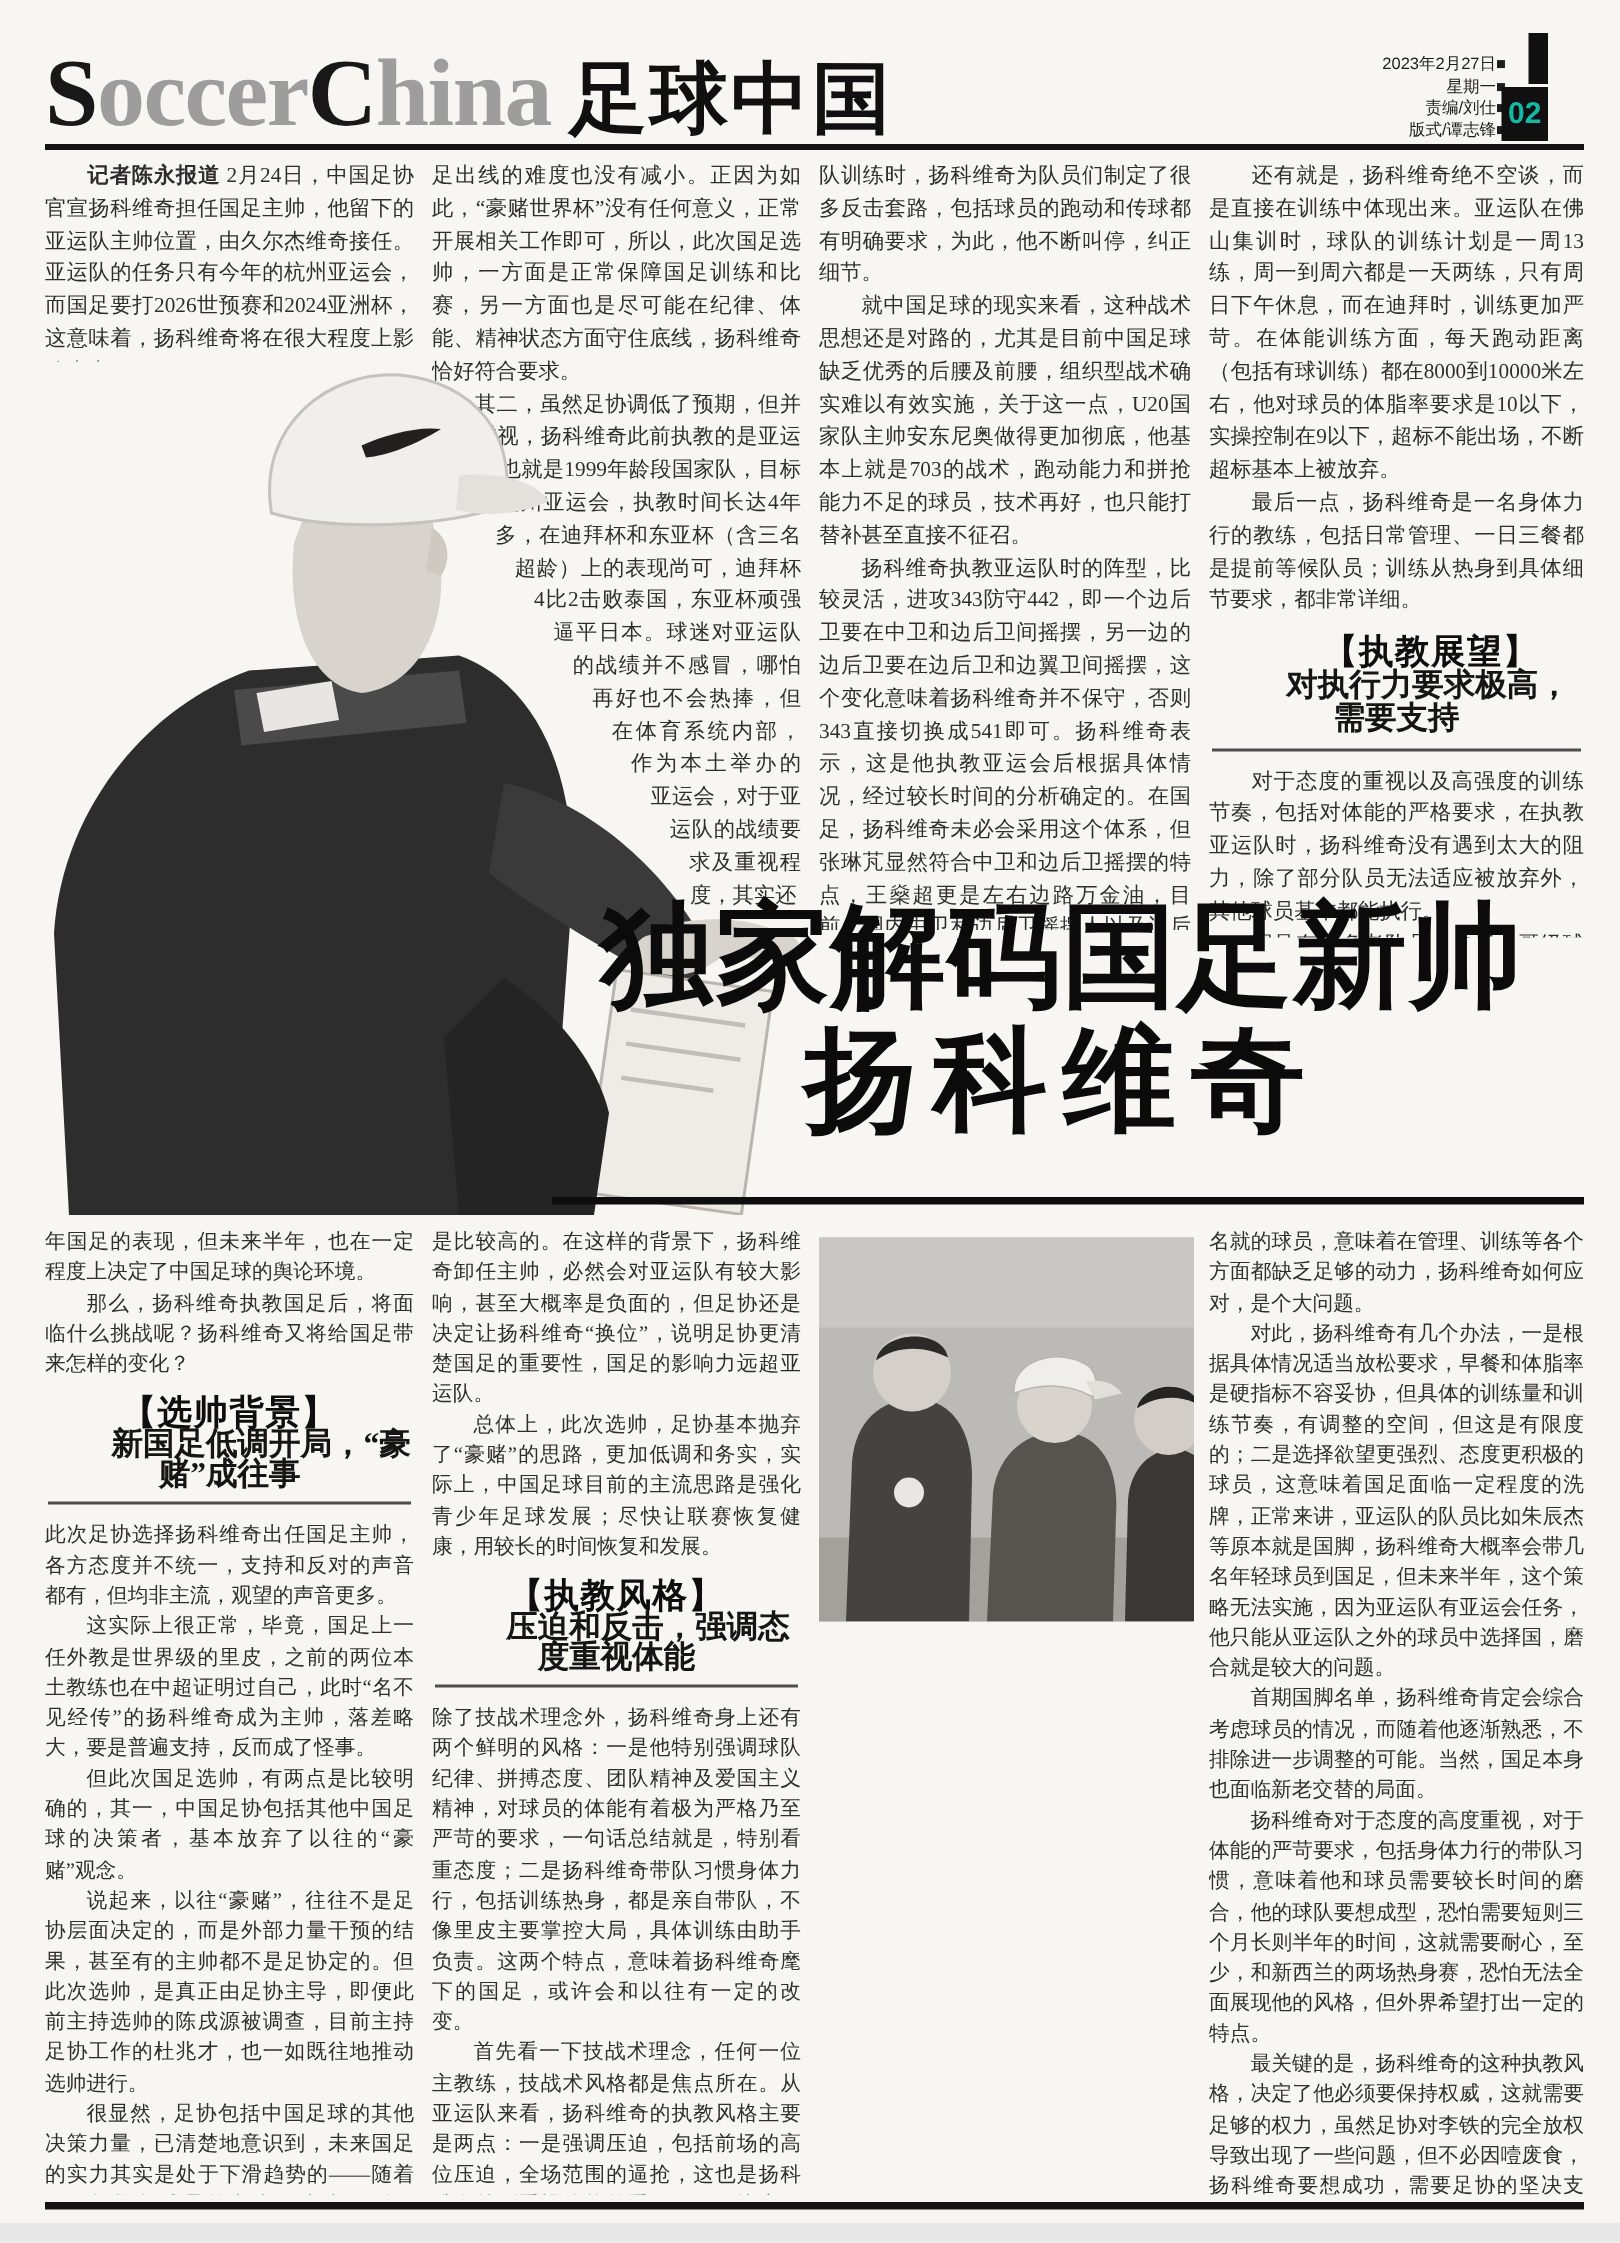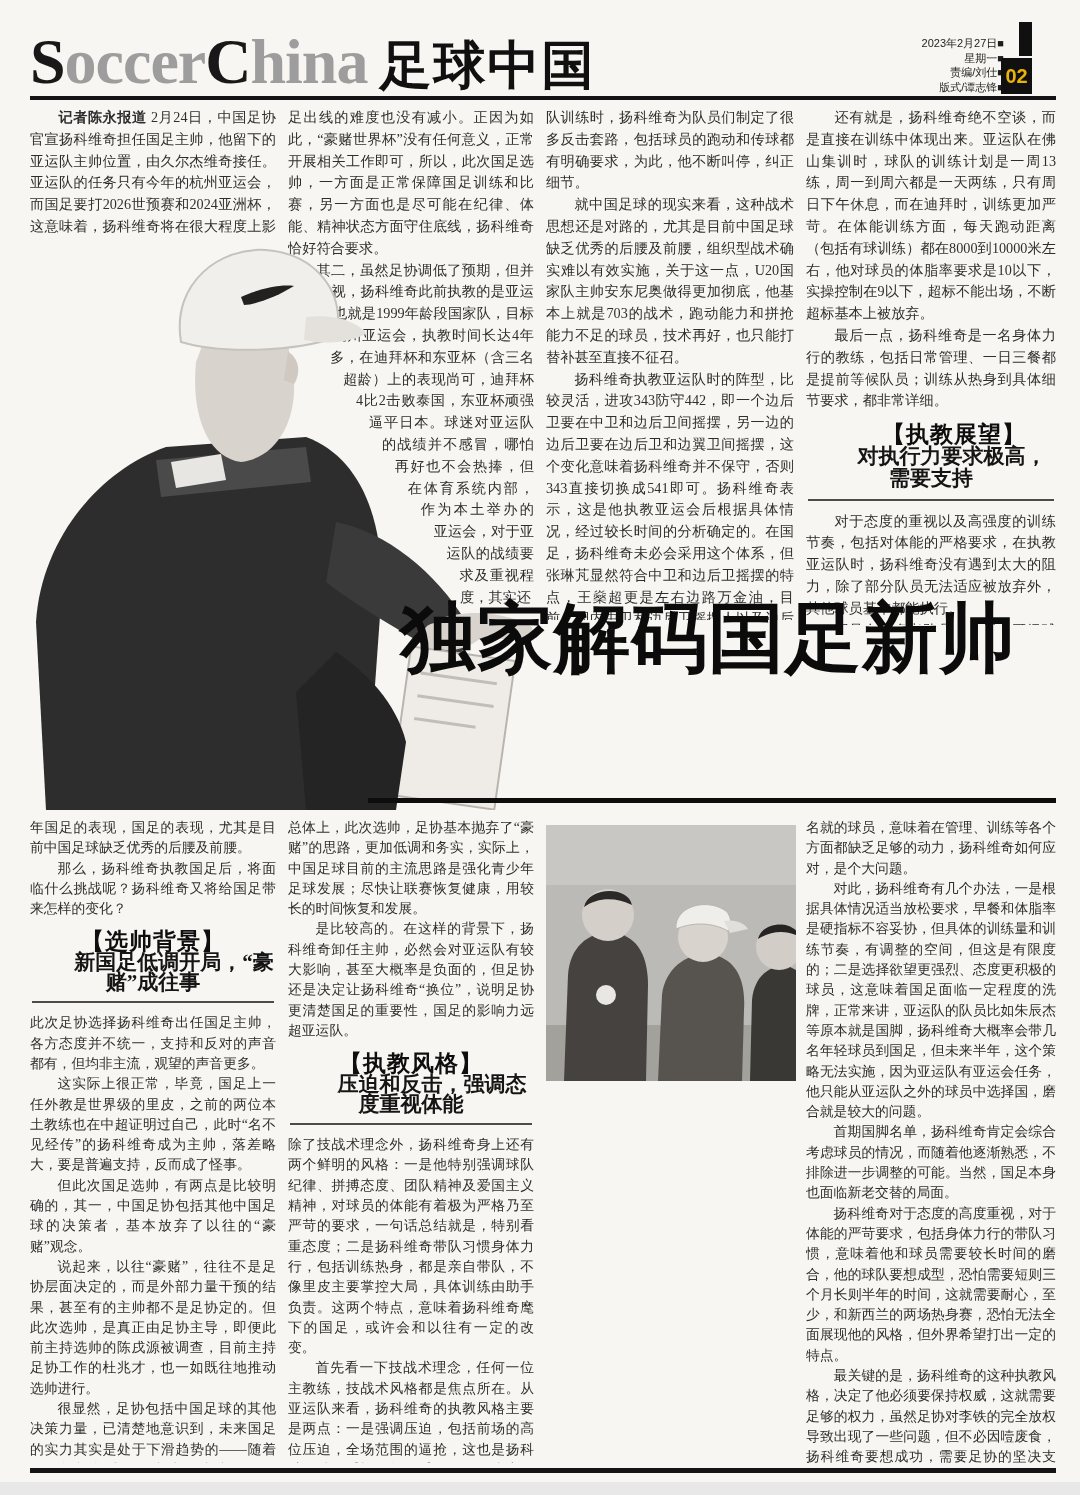--- a/index.html
+++ b/index.html
@@ -8,21 +8,21 @@
 
   
   .header{position:absolute;left:30px;top:20px;right:24px;height:74px;}
   .masthead{position:absolute;left:0;bottom:0;line-height:1;white-space:nowrap;}
   .masthead .en{font-family:"Liberation Serif",serif;font-weight:bold;font-size:64px;letter-spacing:-1px;}
   .masthead .dark{color:#181818}
   .masthead .gray{color:#9d9d9d}
   .masthead .zh{font-size:52px;font-weight:bold;color:#101010;margin-left:12px;letter-spacing:2px;font-family:serif;}
   .header-meta{position:absolute;right:52px;top:16px;text-align:right;font-size:11px;line-height:14.5px;color:#1d1d1d;font-family:"Liberation Sans",sans-serif;}
   .pageno-bar{position:absolute;right:24px;top:2px;width:13px;height:34px;background:#101010;}
-  .pageno-box{position:absolute;right:24px;top:38px;width:31px;height:36px;background:#101010;color:#eab308;
+  .pageno-box{position:absolute;right:24px;top:38px;width:31px;height:36px;background:#101010;color:#14b8a6;
               font-family:"Liberation Sans",sans-serif;font-weight:bold;font-size:20px;
               display:flex;align-items:center;justify-content:center;}
   .header-rule{position:absolute;left:30px;right:24px;top:96px;height:4px;background:#141414;}
   .footer-rule{position:absolute;left:30px;right:24px;top:1468px;height:5px;background:#141414;}
 
   
   .col{position:absolute;overflow:hidden;text-align:justify;}
   .top-col{font-size:14.2px;line-height:21.8px;}
   .bot-col{font-size:13.8px;line-height:20.3px;}
   .col p{margin:0;text-indent:2em;}
@@ -115,34 +115,35 @@
     <span><p>还有就是，扬科维奇绝不空谈，而是直接在训练中体现出来。亚运队在佛山集训时，球队的训练计划是一周13练，周一到周六都是一天两练，只有周日下午休息，而在迪拜时，训练更加严苛。在体能训练方面，每天跑动距离（包括有球训练）都在8000到10000米左右，他对球员的体脂率要求是10以下，实操控制在9以下，超标不能出场，不断超标基本上被放弃。</p><p>最后一点，扬科维奇是一名身体力行的教练，包括日常管理、一日三餐都是提前等候队员；训练从热身到具体细节要求，都非常详细。</p></span>
     <div class="section-head">
       <p class="section-title">【执教展望】</p>
       <p class="section-sub">对执行力要求极高，需要支持</p>
     </div>
     <span><p>对于态度的重视以及高强度的训练节奏，包括对体能的严格要求，在执教亚运队时，扬科维奇没有遇到太大的阻力，除了部分队员无法适应被放弃外，其他球员基本都能执行。</p><p>国足有很多老队员，包括大哥级球员，对残酷训练的执行力会下降，而功成</p></span>
   </div>
 
   <div class="headline">
     <div class="l1">独家解码国足新帅</div>
+    <div class="l2">扬科维奇</div>
   </div>
   <div class="headline-rule"></div>
 
   <div class="col bot-col cont-first" style="left:30px;top:818px;width:246px;height:645px;">
-    <span><p>年国足的表现，国足的表现，尤其是目前中国足球缺乏优秀的后腰及前腰。</p><p>那么，扬科维奇执教国足后，将面临什么挑战呢？扬科维奇又将给国足带来怎样的变化？</p></span>
+    <span><p>年国足的表现，但未来半年，也在一定程度上决定了中国足球的舆论环境。</p><p>那么，扬科维奇执教国足后，将面临什么挑战呢？扬科维奇又将给国足带来怎样的变化？</p></span>
     <div class="section-head">
       <p class="section-title">【选帅背景】</p>
       <p class="section-sub">新国足低调开局，“豪赌”成往事</p>
     </div>
     <span><p>此次足协选择扬科维奇出任国足主帅，各方态度并不统一，支持和反对的声音都有，但均非主流，观望的声音更多。</p><p>这实际上很正常，毕竟，国足上一任外教是世界级的里皮，之前的两位本土教练也在中超证明过自己，此时“名不见经传”的扬科维奇成为主帅，落差略大，要是普遍支持，反而成了怪事。</p><p>但此次国足选帅，有两点是比较明确的，其一，中国足协包括其他中国足球的决策者，基本放弃了以往的“豪赌”观念。</p><p>说起来，以往“豪赌”，往往不是足协层面决定的，而是外部力量干预的结果，甚至有的主帅都不是足协定的。但此次选帅，是真正由足协主导，即便此前主持选帅的陈戌源被调查，目前主持足协工作的杜兆才，也一如既往地推动选帅进行。</p><p>很显然，足协包括中国足球的其他决策力量，已清楚地意识到，未来国足的实力其实是处于下滑趋势的——随着1989年龄段球员的老去，未来10到15年，国足很难恢复到此前的水平，这也意味着，即便亚洲区世界杯名额增加到8.5个，国</p></span>
   </div>
 
   <div class="col bot-col cont-first" style="left:288px;top:818px;width:246px;height:645px;">
-    <span><p>总体上，此次选帅，足协基本抛弃了“豪赌”的思路，更加低调和务实，实际上，中国足球目前的主流思路是强化青少年足球发展；尽快让联赛恢复健康，用较长的时间恢复和发展。</p><p>是比较高的。在这样的背景下，扬科维奇卸任主帅，必然会对亚运队有较大影响，甚至大概率是负面的，但足协还是决定让扬科维奇“换位”，说明足协更清楚国足的重要性，国足的影响力远超亚运队。</p></span>
+    <span><p>是比较高的。在这样的背景下，扬科维奇卸任主帅，必然会对亚运队有较大影响，甚至大概率是负面的，但足协还是决定让扬科维奇“换位”，说明足协更清楚国足的重要性，国足的影响力远超亚运队。</p><p>总体上，此次选帅，足协基本抛弃了“豪赌”的思路，更加低调和务实，实际上，中国足球目前的主流思路是强化青少年足球发展；尽快让联赛恢复健康，用较长的时间恢复和发展。</p></span>
     <div class="section-head">
       <p class="section-title">【执教风格】</p>
       <p class="section-sub">压迫和反击，强调态度重视体能</p>
     </div>
     <span><p>除了技战术理念外，扬科维奇身上还有两个鲜明的风格：一是他特别强调球队纪律、拼搏态度、团队精神及爱国主义精神，对球员的体能有着极为严格乃至严苛的要求，一句话总结就是，特别看重态度；二是扬科维奇带队习惯身体力行，包括训练热身，都是亲自带队，不像里皮主要掌控大局，具体训练由助手负责。这两个特点，意味着扬科维奇麾下的国足，或许会和以往有一定的改变。</p><p>首先看一下技战术理念，任何一位主教练，技战术风格都是焦点所在。从亚运队来看，扬科维奇的执教风格主要是两点：一是强调压迫，包括前场的高位压迫，全场范围的逼抢，这也是扬科维奇特别重视体能的重要原因，毕竟，这种高强度战术，对体能的要求是非常高的；二是当球队前场无法进行压迫的时候，就要打反击。亚运</p></span>
   </div>
 
   <div class="col bot-col" style="left:546px;top:818px;width:250px;height:645px;">
     <div class="training-photo">
       <svg viewBox="0 0 250 256" preserveAspectRatio="none">

